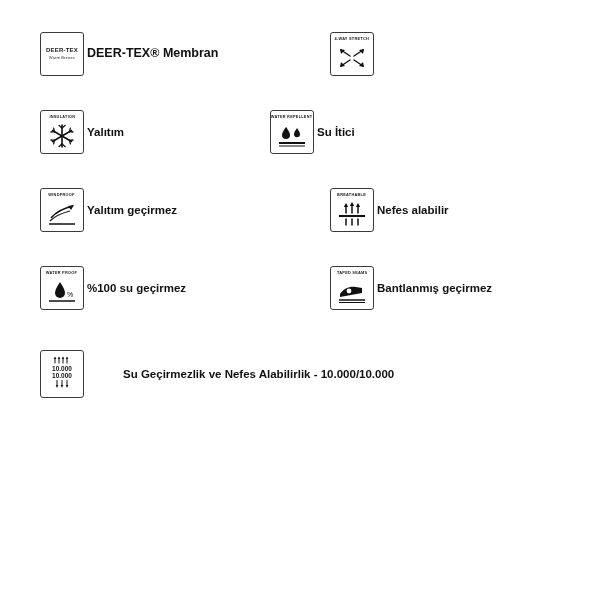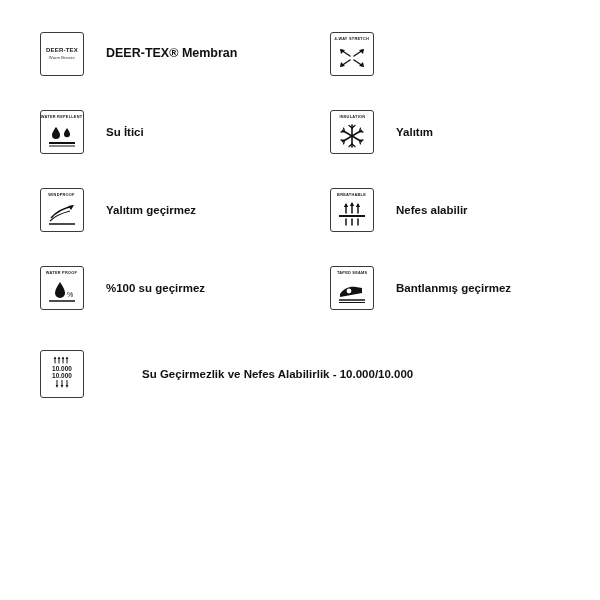--- a/index.html
+++ b/index.html
@@ -76,21 +76,21 @@
     font-weight: bold;
   }
   .icon-art {
     flex: 1 1 auto;
     display: flex;
     align-items: center;
     justify-content: center;
     width: 100%;
   }
   .label {
-    margin-left: 22px;
+    margin-left: 3px;
     font-size: 11.5px;
     font-weight: bold;
     color: #111111;
     line-height: 1.25;
   }
   .label.big {
     font-size: 12.5px;
   }
   .brand-sub {
     font-size: 3.4px;
@@ -142,34 +142,20 @@
                 <polygon points="3,22 8,21 4,17"></polygon>
                 <polygon points="27,22 22,21 26,17"></polygon>
               </g>
             </svg>
           </div>
         </div>
       </div>
     </div>
 
     <div class="row">
-      <div class="cell">
-        <div class="icon-box">
-          <div class="icon-cap">WATER REPELLENT</div>
-          <div class="icon-art">
-            <svg width="32" height="26" viewBox="0 0 32 26">
-              <path d="M10 4 C10 4 6 9 6 12 a4 4 0 0 0 8 0 C14 9 10 4 10 4 Z" fill="#111"></path>
-              <path d="M21 5 C21 5 18 9 18 11.2 a3 3 0 0 0 6 0 C24 9 21 5 21 5 Z" fill="#111"></path>
-              <line x1="3" y1="20" x2="29" y2="20" stroke="#111" stroke-width="2"></line>
-              <line x1="3" y1="23" x2="29" y2="23" stroke="#111" stroke-width="1"></line>
-            </svg>
-          </div>
-        </div>
-        <div class="label">Su İtici</div>
-      </div>
       <div class="cell right">
         <div class="icon-box">
           <div class="icon-cap">INSULATION</div>
           <div class="icon-art">
             <svg width="26" height="26" viewBox="0 0 26 26">
               <g stroke="#111" stroke-width="1.6" stroke-linecap="round">
                 <line x1="13" y1="2" x2="13" y2="24"></line>
                 <line x1="3.5" y1="7.5" x2="22.5" y2="18.5"></line>
                 <line x1="3.5" y1="18.5" x2="22.5" y2="7.5"></line>
               </g>
@@ -185,20 +171,34 @@
                 <line x1="5.5" y1="17.3" x2="2" y2="17"></line>
                   <line x1="5.5" y1="17.3" x2="4.6" y2="20.8"></line>
                 <line x1="20.5" y1="8.7" x2="24" y2="9"></line>
                   <line x1="20.5" y1="8.7" x2="21.4" y2="5.2"></line>
               </g>
             </svg>
           </div>
         </div>
         <div class="label">Yalıtım</div>
       </div>
+      <div class="cell">
+        <div class="icon-box">
+          <div class="icon-cap">WATER REPELLENT</div>
+          <div class="icon-art">
+            <svg width="32" height="26" viewBox="0 0 32 26">
+              <path d="M10 4 C10 4 6 9 6 12 a4 4 0 0 0 8 0 C14 9 10 4 10 4 Z" fill="#111"></path>
+              <path d="M21 5 C21 5 18 9 18 11.2 a3 3 0 0 0 6 0 C24 9 21 5 21 5 Z" fill="#111"></path>
+              <line x1="3" y1="20" x2="29" y2="20" stroke="#111" stroke-width="2"></line>
+              <line x1="3" y1="23" x2="29" y2="23" stroke="#111" stroke-width="1"></line>
+            </svg>
+          </div>
+        </div>
+        <div class="label">Su İtici</div>
+      </div>
     </div>
 
     <div class="row">
       <div class="cell">
         <div class="icon-box">
           <div class="icon-cap">WINDPROOF</div>
           <div class="icon-art">
             <svg width="32" height="24" viewBox="0 0 32 24">
               <path d="M5 16 C10 10 18 6 27 4" stroke="#111" stroke-width="1.6" fill="none"></path>
               <polygon points="28,3 22,4 25,8" fill="#111"></polygon>

